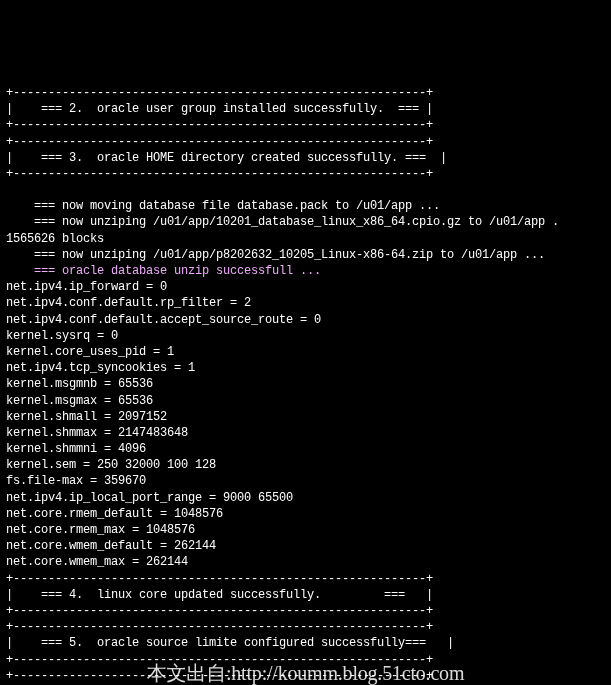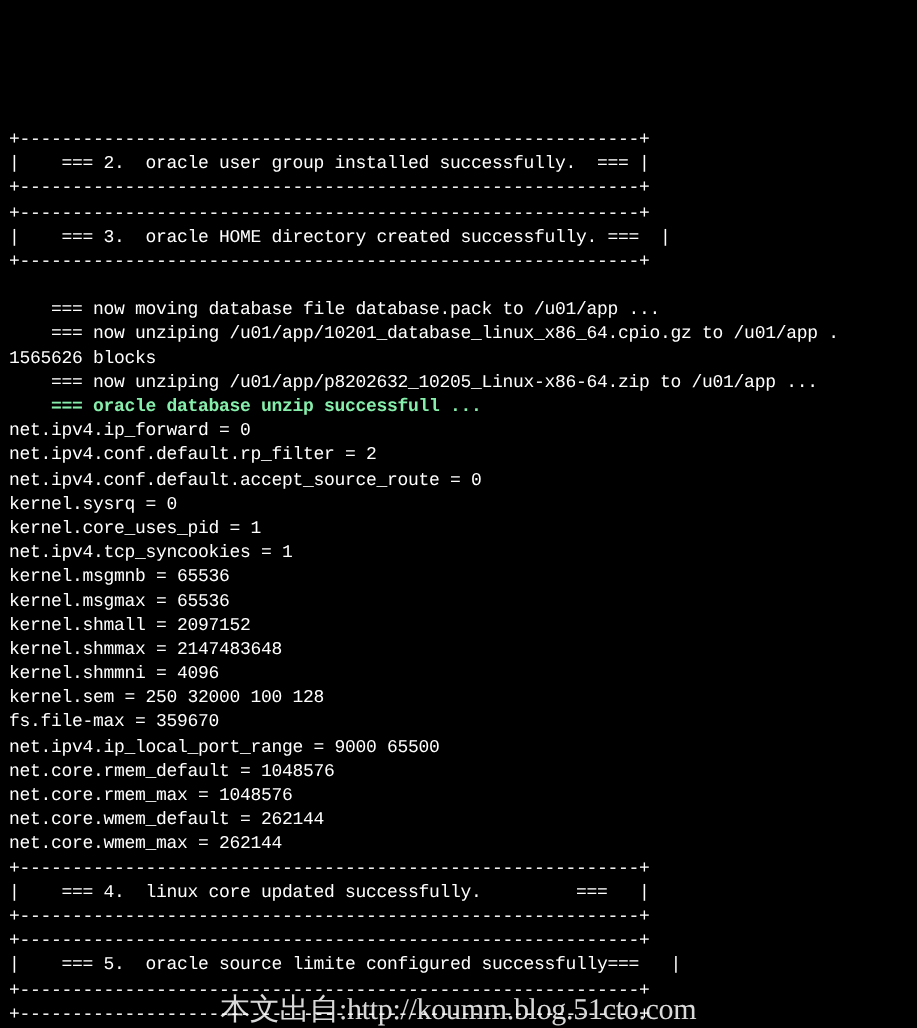--- a/index.html
+++ b/index.html
@@ -10,21 +10,21 @@
     font-size: 12px;
     line-height: 1.35;
     width: 611px;
     height: 685px;
     padding: 4px 6px;
     overflow: hidden;
     white-space: pre;
     letter-spacing: -0.2px;
   }
   .term-line { color: #fff; }
-  .green { color: #86efac; font-weight: bold; }
+  .green { color: #f0abfc; }
   .watermark {
     position: absolute;
     bottom: 10px;
     left: 50%;
     transform: translateX(-50%);
     font-family: "SimSun", "Microsoft YaHei", serif;
     font-size: 20px;
     color: rgba(255,255,255,0.85);
     white-space: nowrap;
     pointer-events: none;

